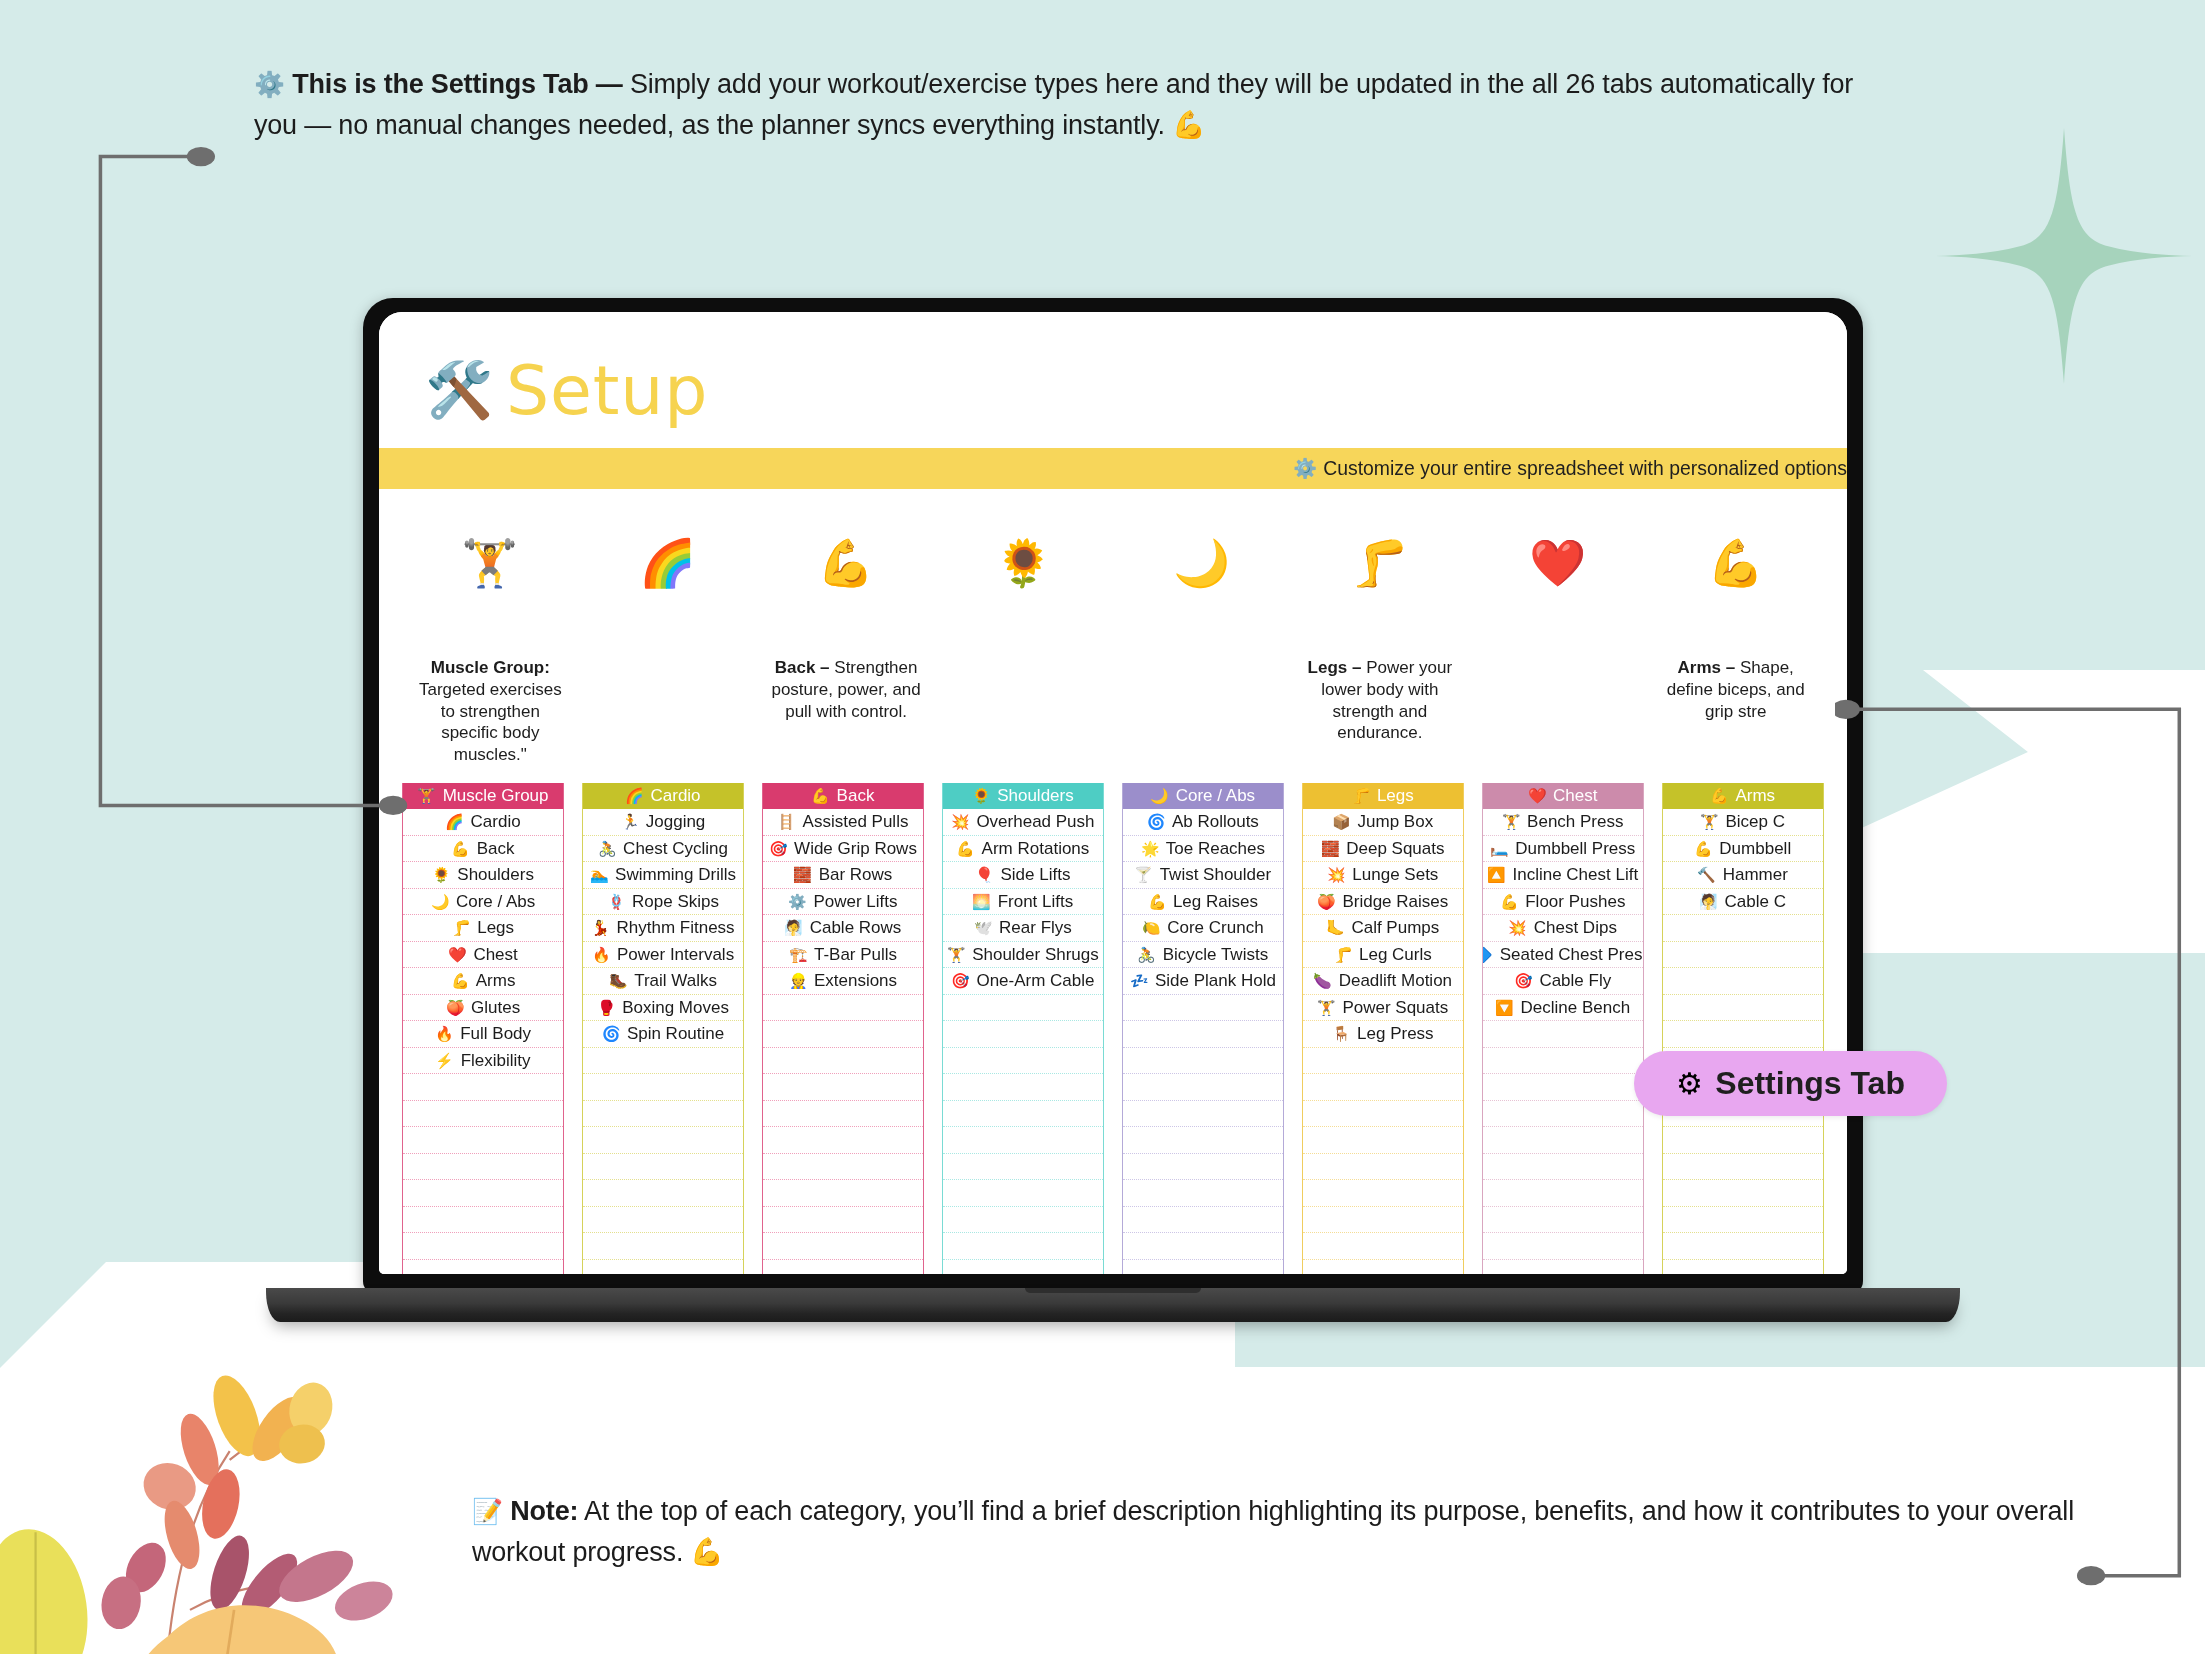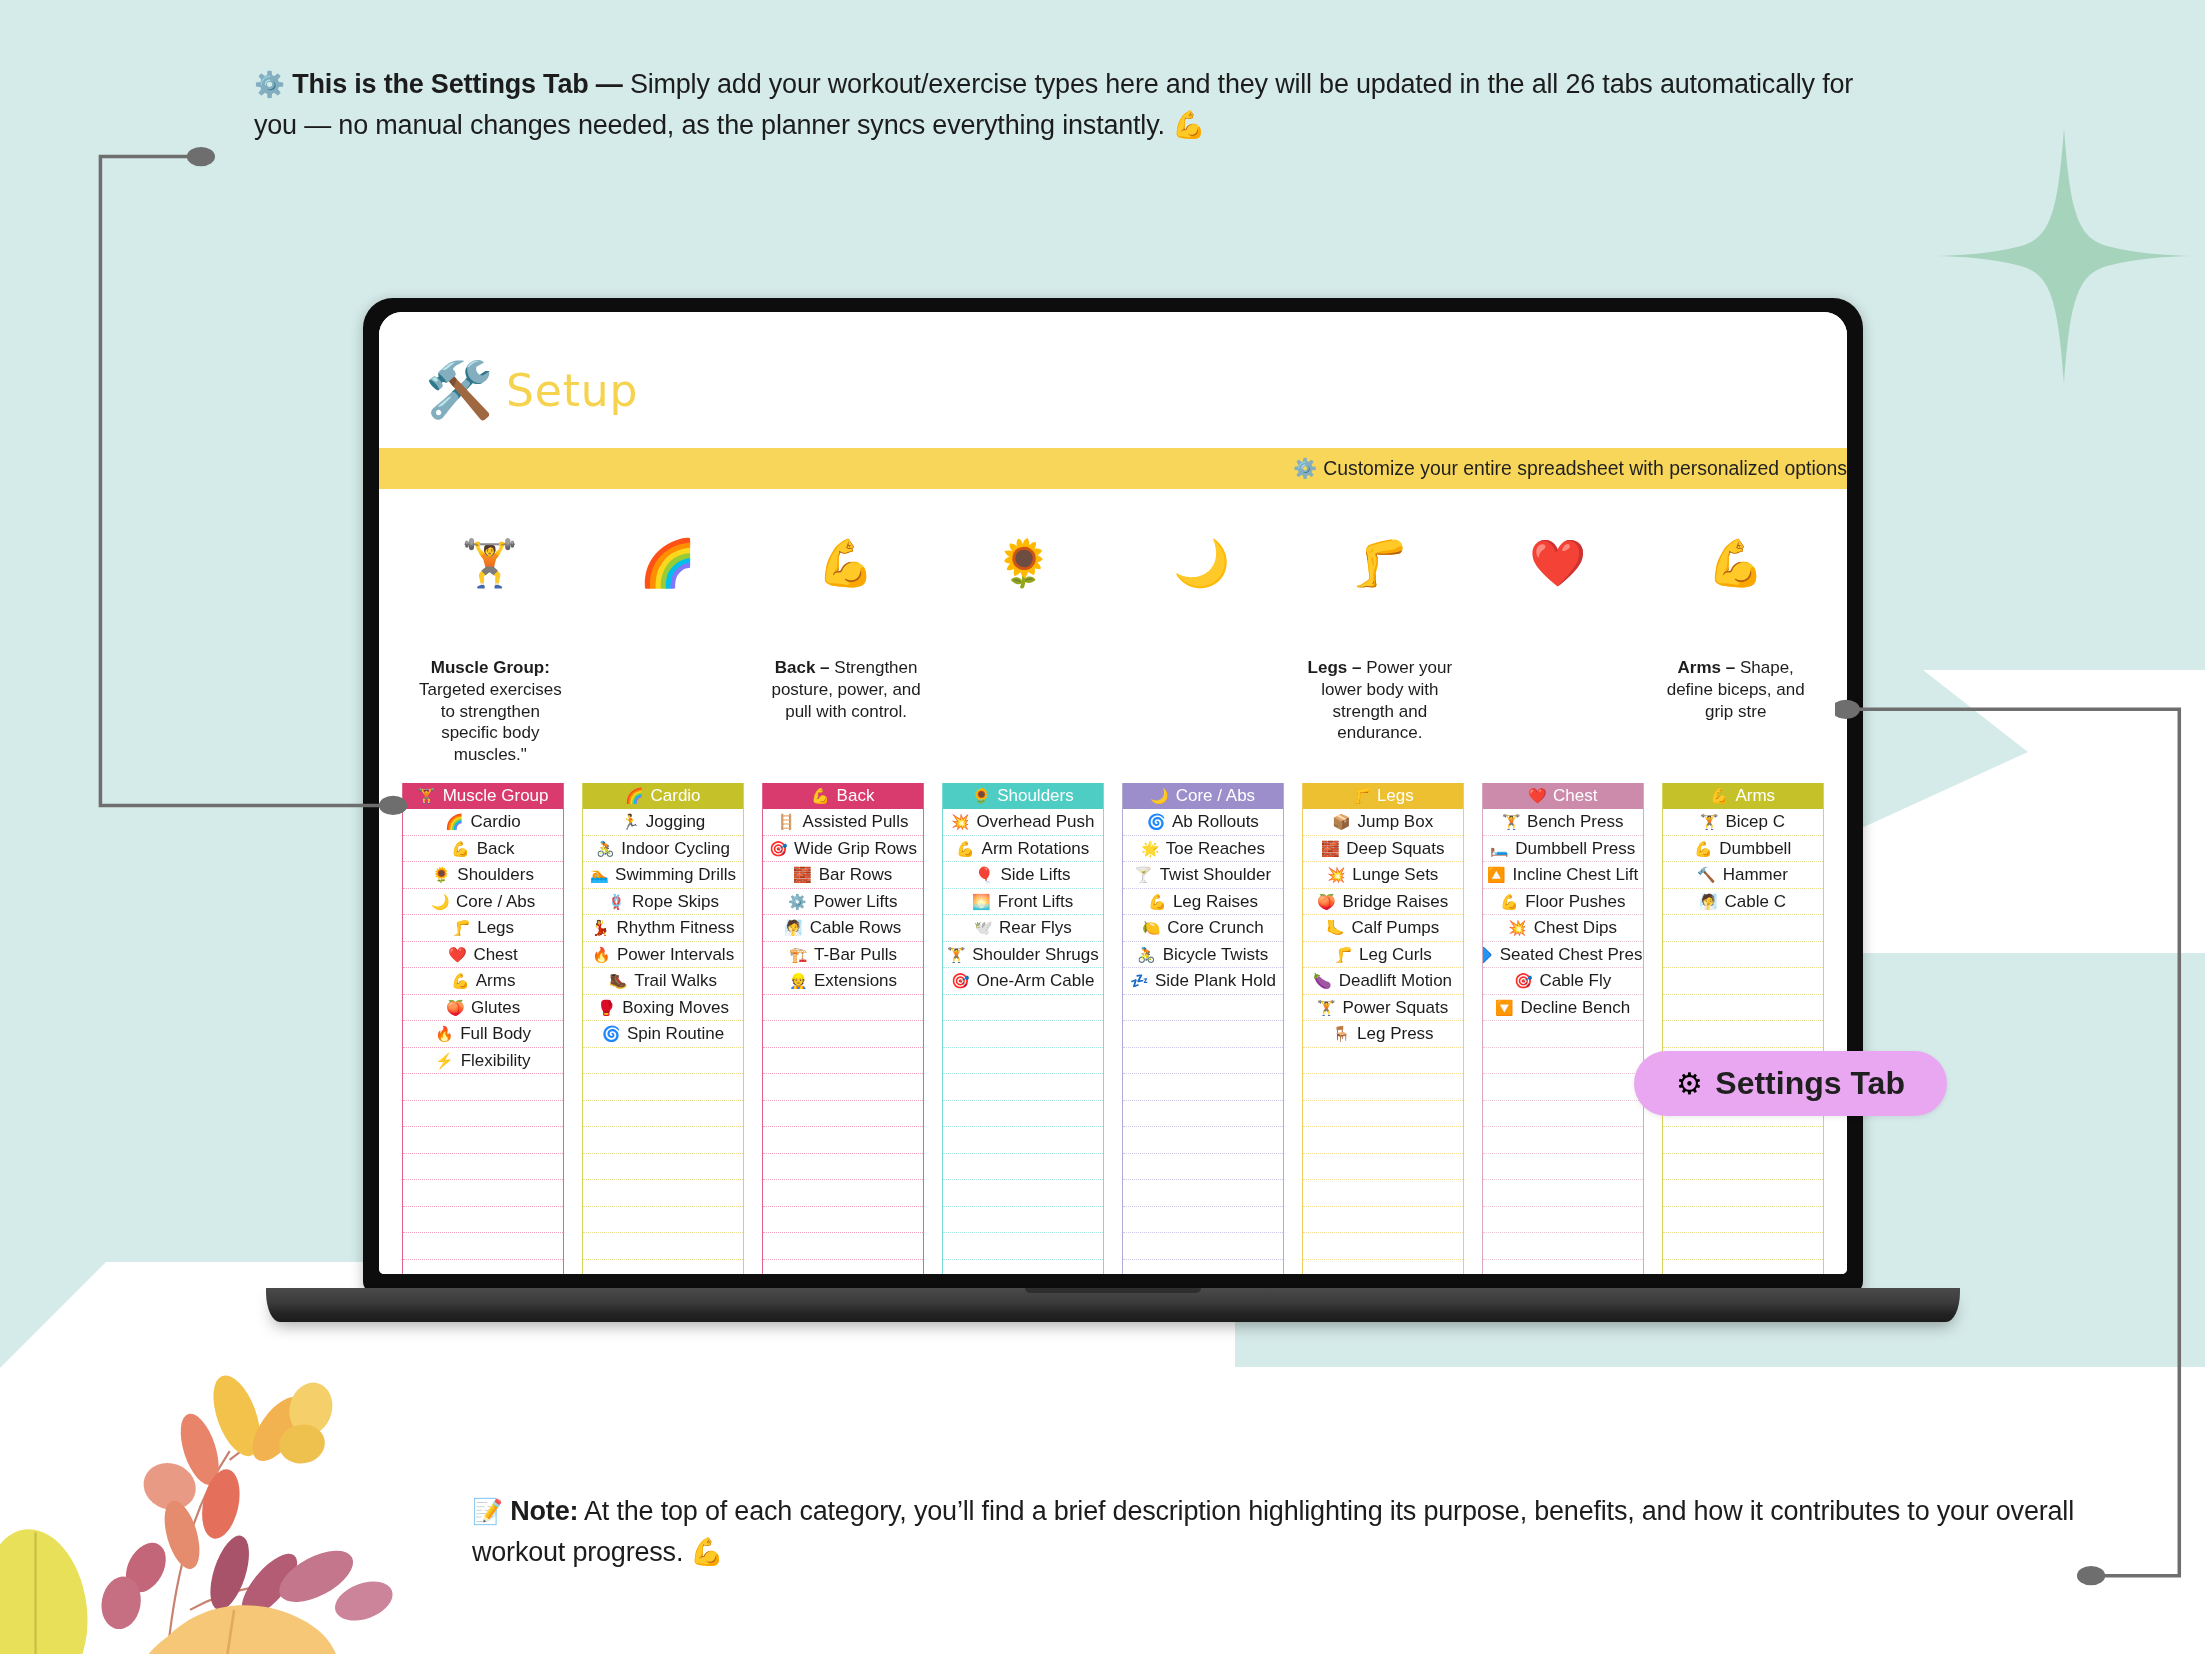--- a/index.html
+++ b/index.html
@@ -94,21 +94,21 @@
 
   
   #sheet { position: absolute; inset: 0; padding: 0; background:#fff; }
 
   #sheet-title-row {
     display: flex; align-items: center; gap: 12.4px;
     padding: 32px 0 0 46px; height: 124px;
   }
   #sheet-title-emoji { font-size: 55px; line-height: 1; }
   #sheet-title {
-    font-size: 44px; color: #f6d34f; font-weight: 400;
+    font-size: 68px; color: #f6d34f; font-weight: 400;
     letter-spacing: 0.9px;
     font-family: "DejaVu Sans", sans-serif;
   }
 
   #banner {
     margin: 12.4px 0 0 0; height: 41px; background: #f7d65a;
     display:flex; align-items:center; justify-content:flex-end;
     padding-right: 0;
   }
   #banner-text {
@@ -339,21 +339,21 @@
               <div class="col-head" style="background: rgb(197, 194, 41);">
                 <span class="he">🌈</span>
                 <span>Cardio</span>
               </div>
               <div class="cell" style="border-bottom-color: rgb(228, 224, 142);">
                 <span class="ce">🏃</span>
                 <span>Jogging</span>
               </div>
               <div class="cell" style="border-bottom-color: rgb(228, 224, 142);">
                 <span class="ce">🚴</span>
-                <span>Indoor Cycling</span>
+                <span>Chest Cycling</span>
               </div>
               <div class="cell" style="border-bottom-color: rgb(228, 224, 142);">
                 <span class="ce">🏊</span>
                 <span>Swimming Drills</span>
               </div>
               <div class="cell" style="border-bottom-color: rgb(228, 224, 142);">
                 <span class="ce">🪢</span>
                 <span>Rope Skips</span>
               </div>
               <div class="cell" style="border-bottom-color: rgb(228, 224, 142);">

